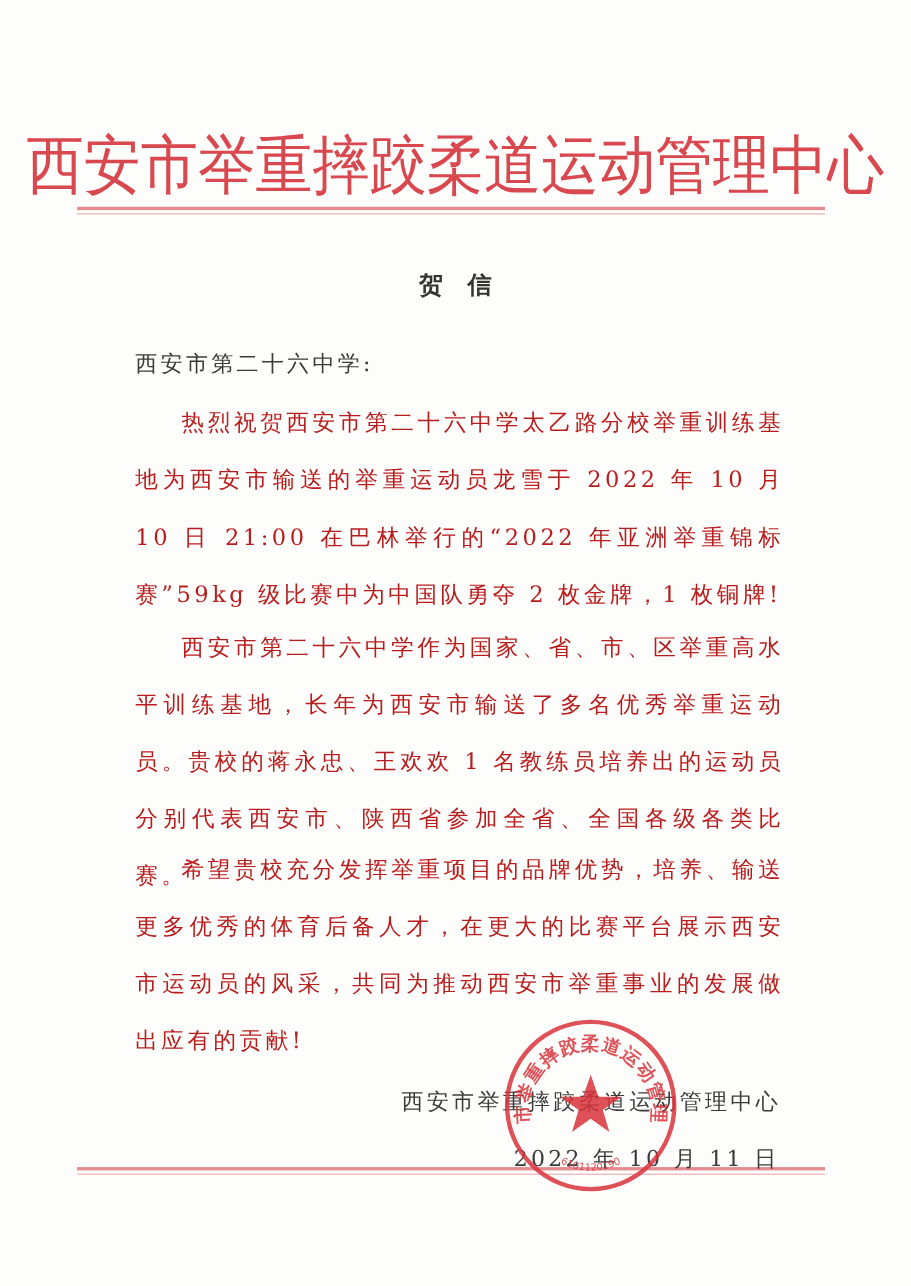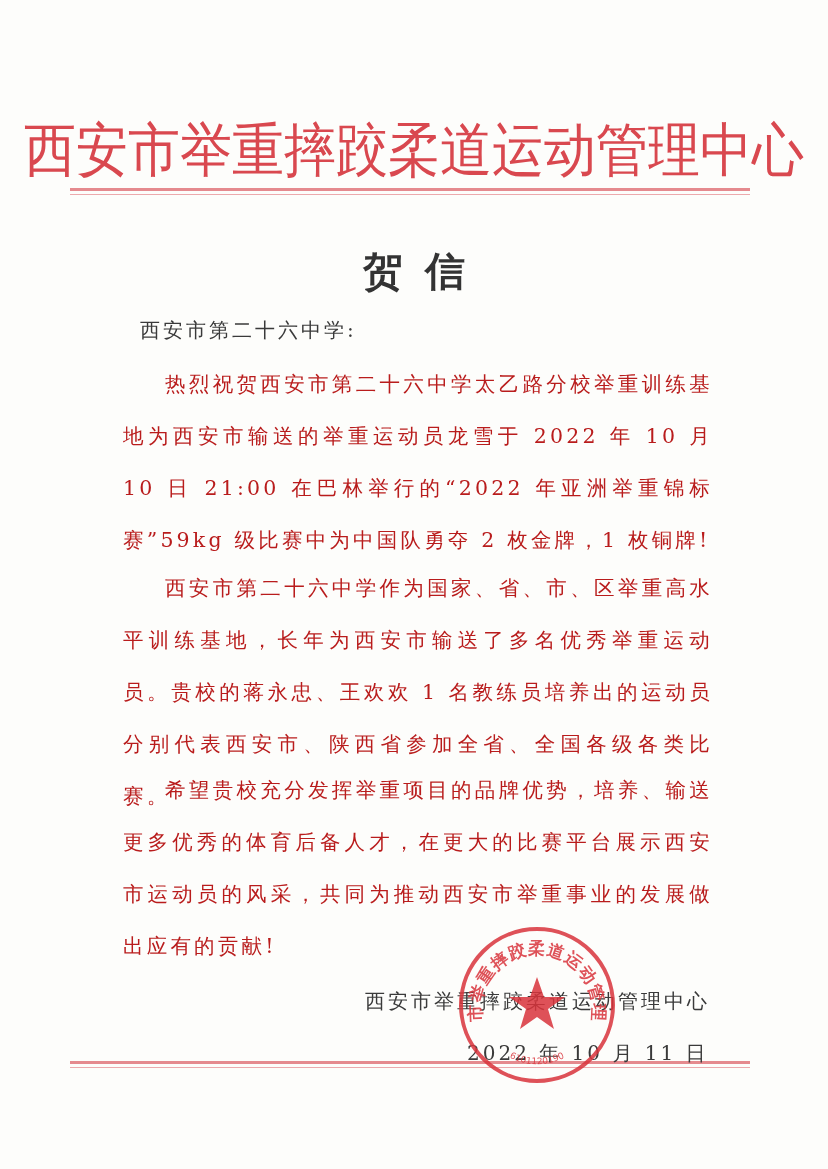--- a/index.html
+++ b/index.html
@@ -28,30 +28,30 @@
       left: 70px; width: 680px;
       height: 3px;
       background: #e58a8e;
     }
     .rule.thin { height: 1px; background: #ecaaad; }
     .doc-title {
       position: absolute;
       left: 0; width: 828px;
       top: 244px;
       text-align: center;
-      font-size: 40px;
+      font-size: 22px;
       font-weight: bold;
       color: #333;
       letter-spacing: 22px;
       padding-left: 22px;
       box-sizing: border-box;
     }
     .salutation {
       position: absolute;
-      left: 140px; top: 317px;
+      left: 123px; top: 317px;
       font-size: 20px;
       color: #3a3a3a;
       letter-spacing: 3px;
     }
     .para {
       position: absolute;
       left: 123px; width: 590px;
       font-size: 20.5px;
       line-height: 52px;
       color: #b91c1c;

